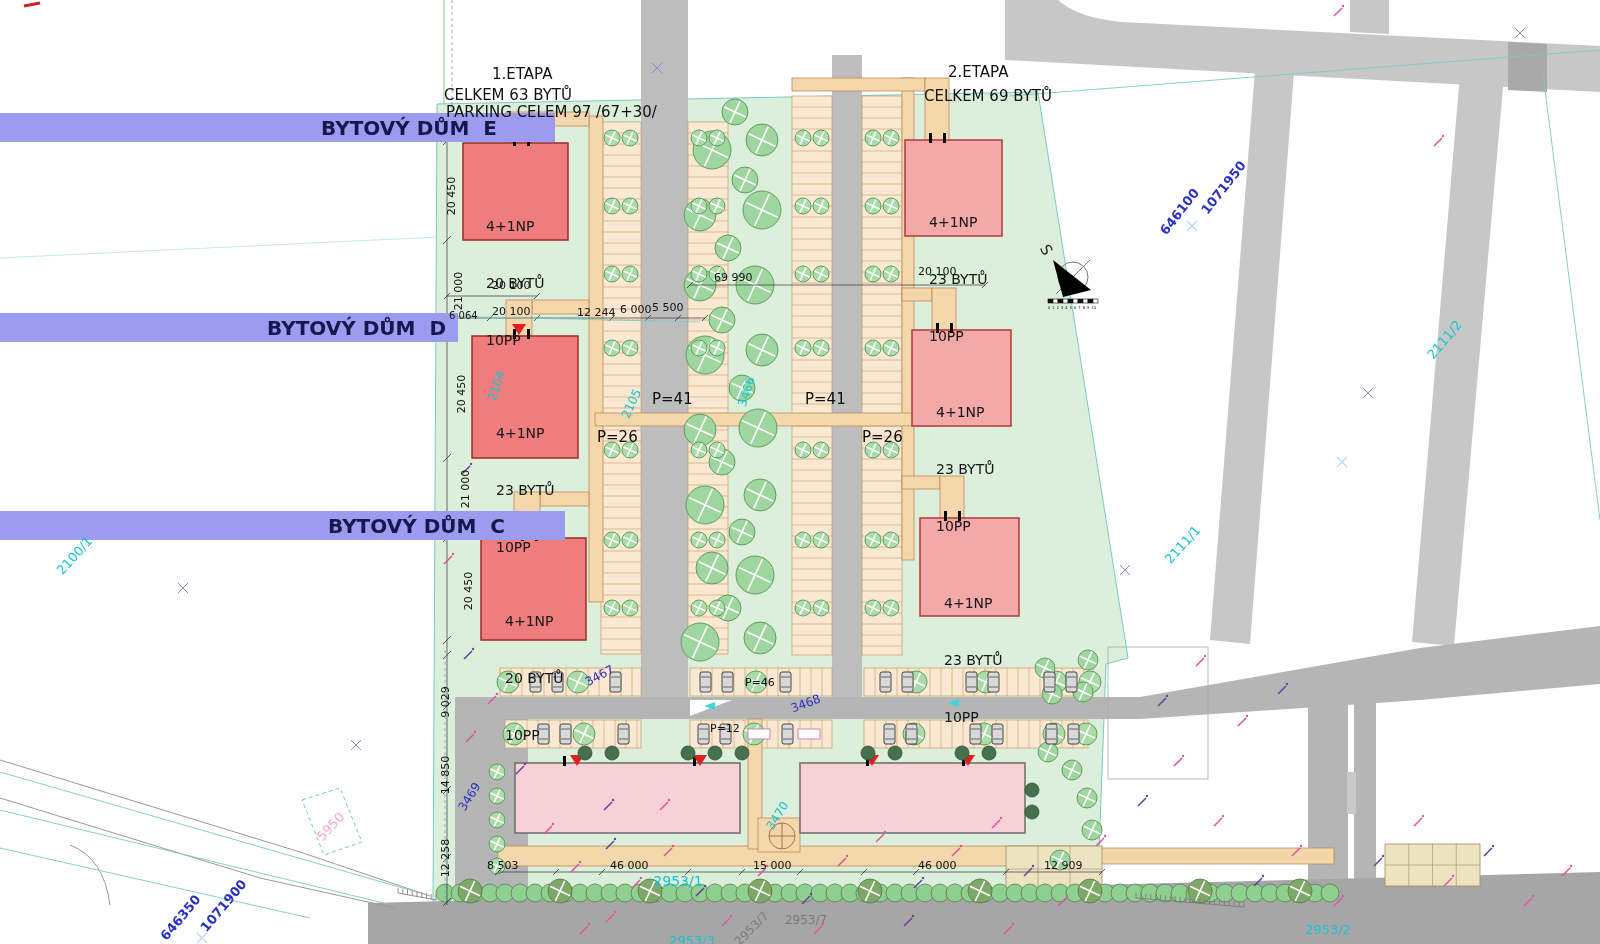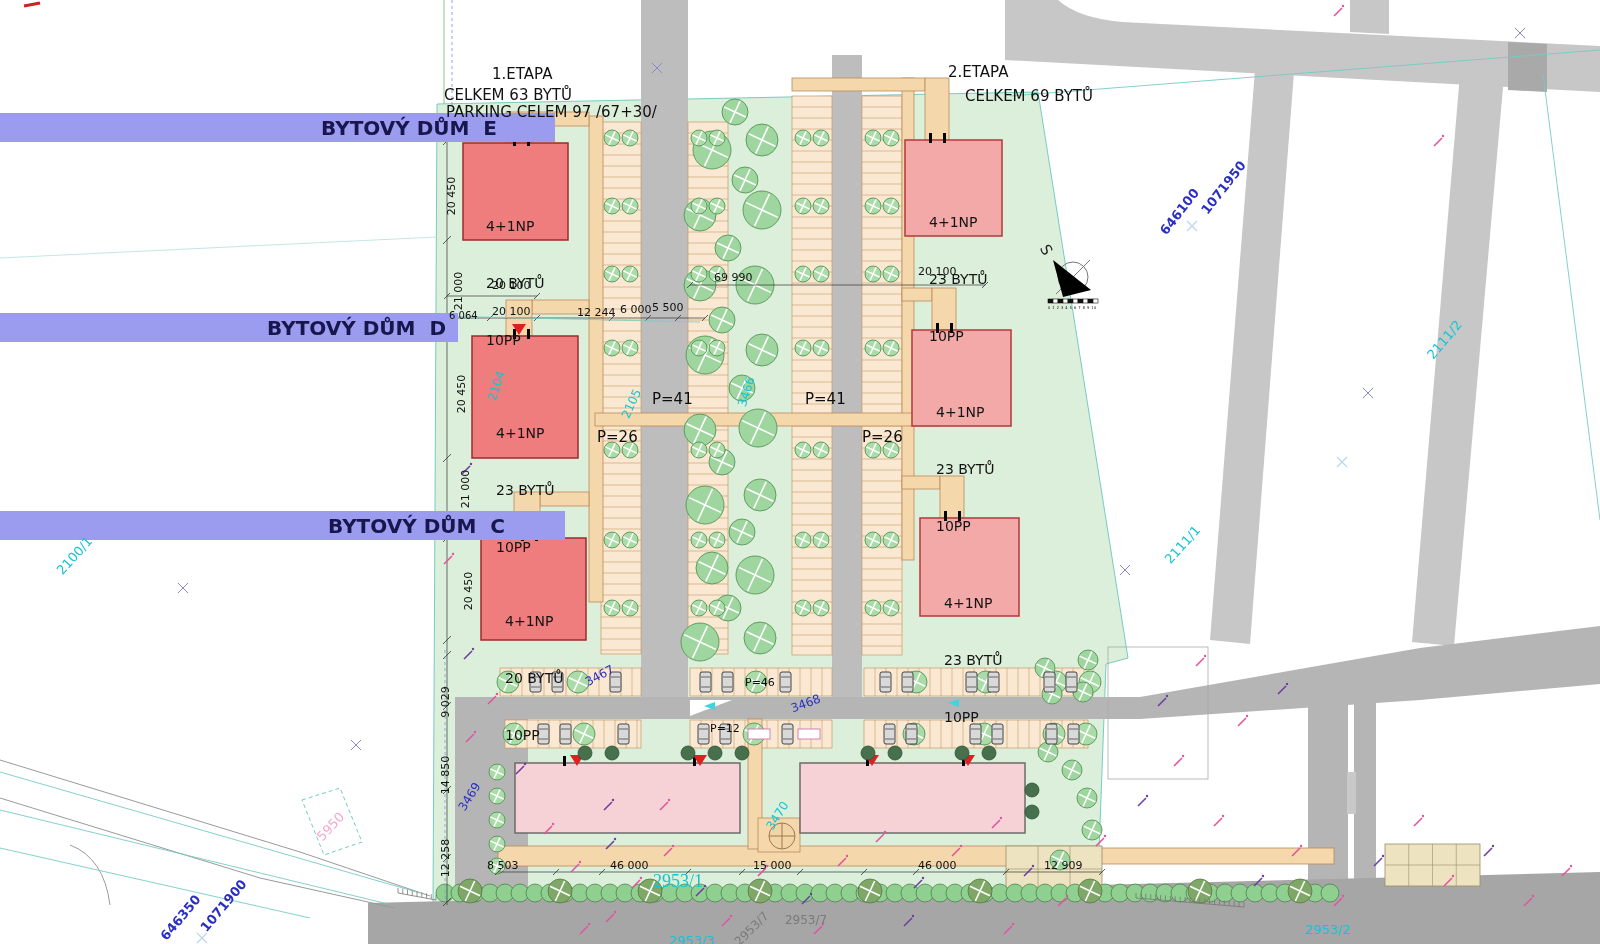--- a/index.html
+++ b/index.html
@@ -1371,21 +1371,21 @@
         <rect x="1083" y="299" width="5" height="4" fill="#fff" stroke="#111" stroke-width="0.6"></rect>
         <rect x="1088" y="299" width="5" height="4" fill="#111" stroke="#111" stroke-width="0.6"></rect>
         <rect x="1093" y="299" width="5" height="4" fill="#fff" stroke="#111" stroke-width="0.6"></rect>
       </g>
   </svg>
 
   <div class="lbl ttl" style="left:492px;top:66px;">1.ETAPA</div>
   <div class="lbl ttl" style="left:444px;top:87px;">CELKEM 63 BYTŮ</div>
   <div class="lbl ttl" style="left:446px;top:104px;">PARKING CELEM 97 /67+30/</div>
   <div class="lbl ttl" style="left:948px;top:64px;">2.ETAPA</div>
-  <div class="lbl ttl" style="left:924px;top:88px;padding-left:41px;">CELKEM 69 BYTŮ</div>
+  <div class="lbl ttl" style="left:924px;top:88px;">CELKEM 69 BYTŮ</div>
 
   <div class="bar" style="left:0;top:313px;width:446px;padding-right:12px;">
     <span>BYTOVÝ DŮM  D</span>
     </div>
   <div class="bar" style="left:0;top:113px;width:497px;padding-right:58px;">
     <span>BYTOVÝ DŮM  E</span>
     </div>
   <div class="bar" style="left:0;top:511px;width:505px;padding-right:60px;">
     <span>BYTOVÝ DŮM  C</span>
     </div>
@@ -1460,21 +1460,21 @@
   <div class="lbl coord" style="left:181px;top:918px;transform:translate(-50%,-50%) rotate(-50deg);">646350</div>
   <div class="lbl coord" style="left:224px;top:906px;transform:translate(-50%,-50%) rotate(-50deg);">1071900</div>
 
   <div class="lbl pc" style="left:497px;top:386px;transform:translate(-50%,-50%) rotate(-72deg);">2104</div>
   <div class="lbl pc" style="left:632px;top:404px;transform:translate(-50%,-50%) rotate(-65deg);">2105</div>
   <div class="lbl pc" style="left:747px;top:392px;transform:translate(-50%,-50%) rotate(-72deg);">3466</div>
   <div class="lbl pc" style="left:778px;top:816px;transform:translate(-50%,-50%) rotate(-58deg);">3470</div>
   <div class="lbl pc" style="left:1183px;top:545px;transform:translate(-50%,-50%) rotate(-48deg);font-size:13px;">2111/1</div>
   <div class="lbl pc" style="left:1445px;top:340px;transform:translate(-50%,-50%) rotate(-50deg);font-size:13px;">2111/2</div>
   <div class="lbl pc" style="left:75px;top:556px;transform:translate(-50%,-50%) rotate(-48deg);font-size:13px;">2100/1</div>
-  <div class="lbl pc" style="left:678px;top:882px;transform:translate(-50%,-50%);font-size:18px;font-family:Liberation Serif, serif;">2953/1</div>
+  <div class="lbl pc" style="left:678px;top:882px;transform:translate(-50%,-50%);font-size:14px;">2953/1</div>
   <div class="lbl pc" style="left:1328px;top:930px;transform:translate(-50%,-50%);font-size:13px;">2953/2</div>
   <div class="lbl pc" style="left:692px;top:941px;transform:translate(-50%,-50%);font-size:13px;">2953/3</div>
   <div class="lbl pb" style="left:600px;top:676px;transform:translate(-50%,-50%) rotate(-28deg);">3467</div>
   <div class="lbl pb" style="left:806px;top:704px;transform:translate(-50%,-50%) rotate(-20deg);">3468</div>
   <div class="lbl pb" style="left:470px;top:797px;transform:translate(-50%,-50%) rotate(-58deg);">3469</div>
   <div class="lbl pg" style="left:806px;top:921px;transform:translate(-50%,-50%);">2953/7</div>
   <div class="lbl pg" style="left:752px;top:929px;transform:translate(-50%,-50%) rotate(-45deg);">2953/7</div>
   <div class="lbl pinkl" style="left:331px;top:827px;transform:translate(-50%,-50%) rotate(-47deg);">5950</div>
 
   <div class="lbl" style="left:1046px;top:250px;transform:translate(-50%,-50%) rotate(62deg);font-size:15px;color:#222;">S</div>

